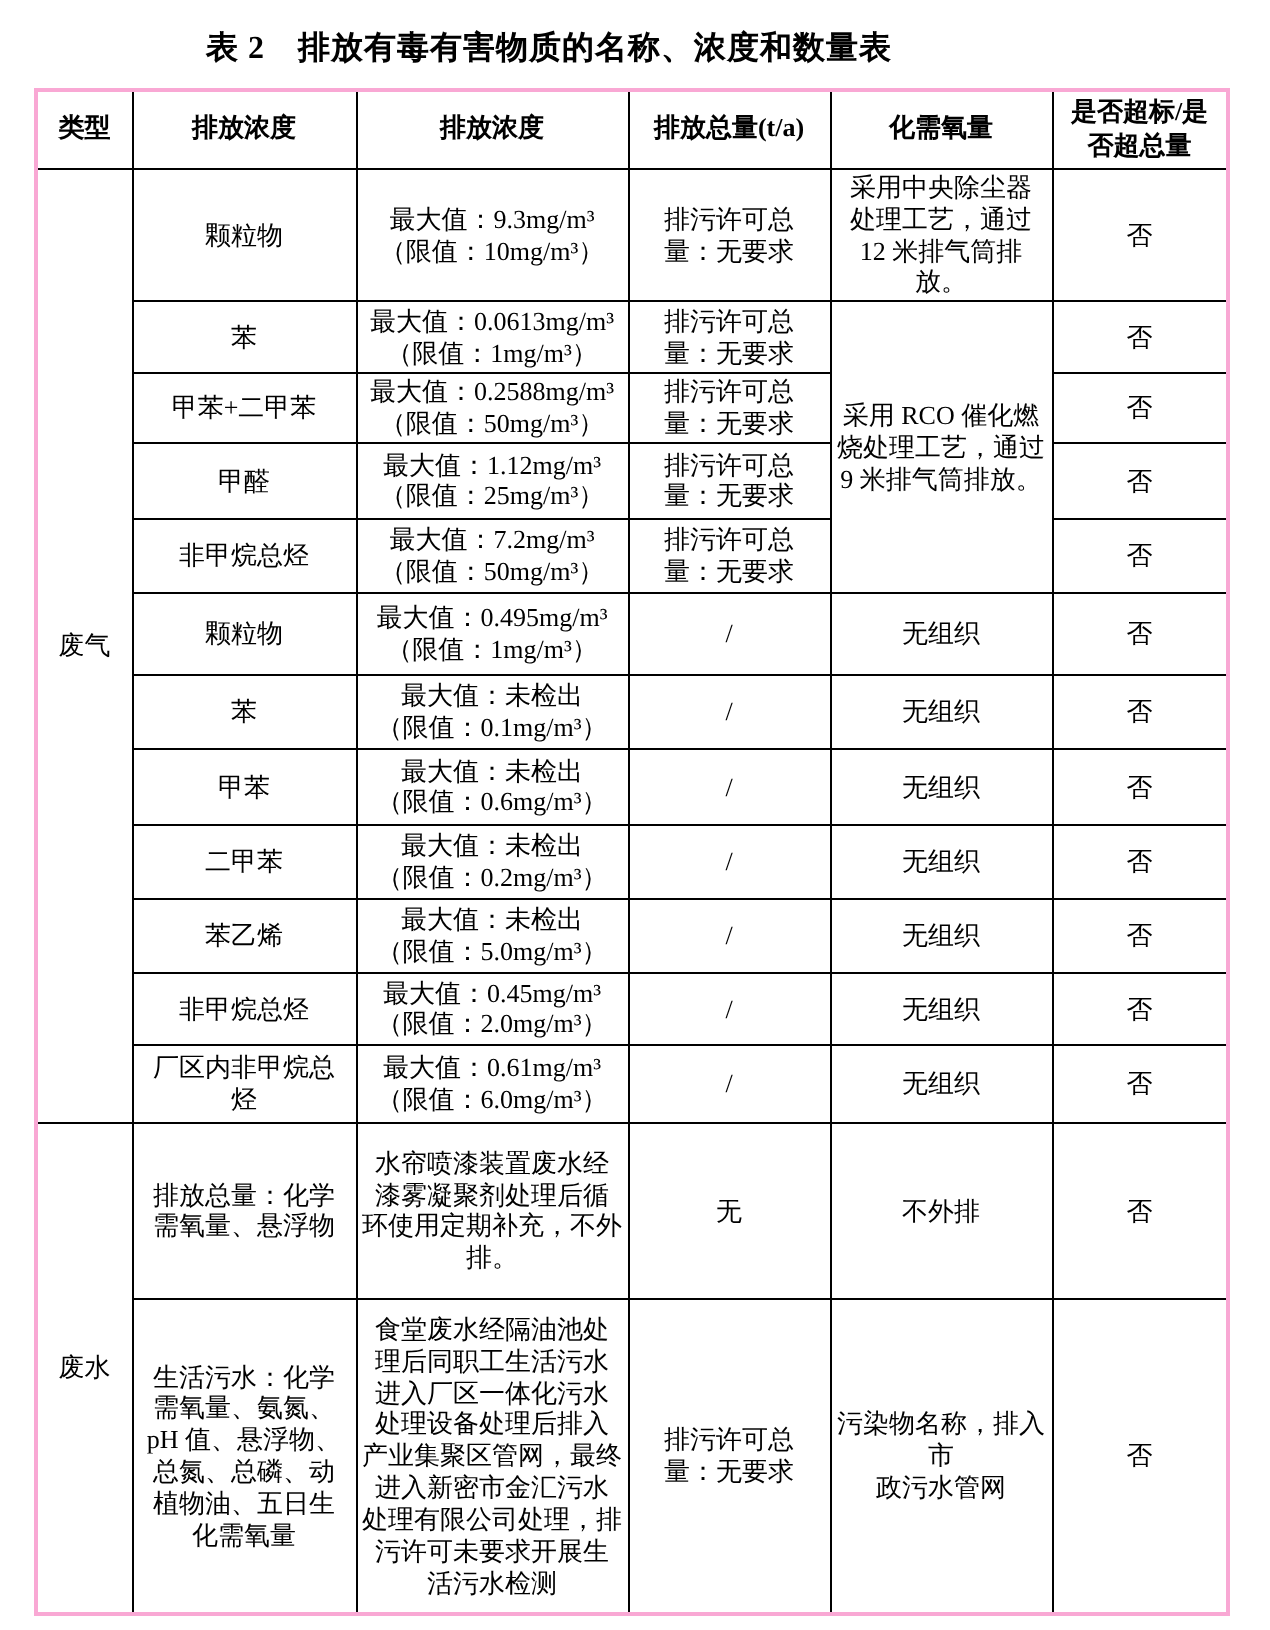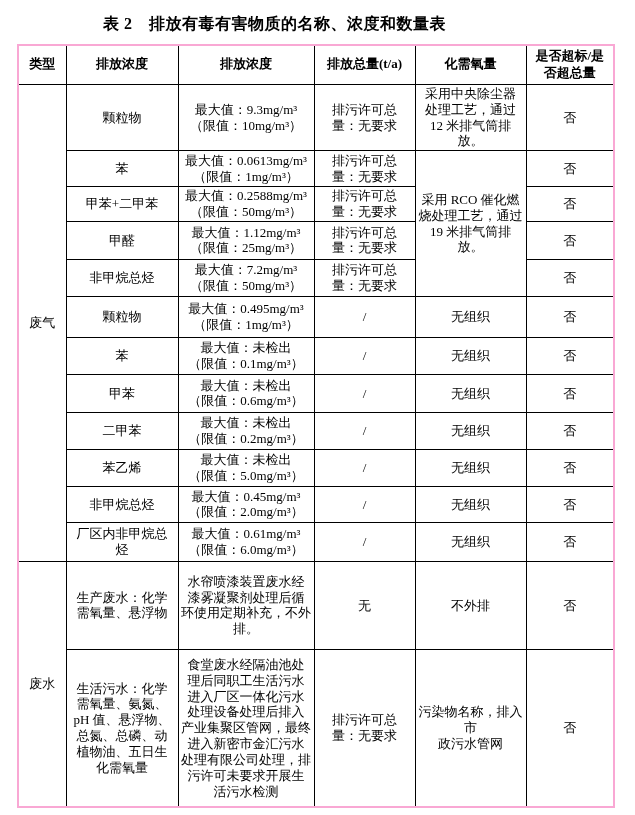--- a/index.html
+++ b/index.html
@@ -72,21 +72,21 @@
       </tr>
 
       <tr class="r2">
         <td>苯</td>
         <td>最大值：0.0613mg/m³
 （限值：1mg/m³）</td>
         <td>排污许可总
 量：无要求</td>
         <td rowspan="4">采用 RCO 催化燃
 烧处理工艺，通过
-19 米排气筒排放。</td>
+9 米排气筒排放。</td>
         <td>否</td>
       </tr>
 
       <tr class="r3">
         <td>甲苯+二甲苯</td>
         <td>最大值：0.2588mg/m³
 （限值：50mg/m³）</td>
         <td>排污许可总
 量：无要求</td>
         <td>否</td>
@@ -169,21 +169,21 @@
 烃</td>
         <td>最大值：0.61mg/m³
 （限值：6.0mg/m³）</td>
         <td>/</td>
         <td>无组织</td>
         <td>否</td>
       </tr>
 
       <tr class="r13">
         <td rowspan="2">废水</td>
-        <td>生产废水：化学
+        <td>排放总量：化学
 需氧量、悬浮物</td>
         <td>水帘喷漆装置废水经
 漆雾凝聚剂处理后循
 环使用定期补充，不外
 排。</td>
         <td>无</td>
         <td>不外排</td>
         <td>否</td>
       </tr>
 

